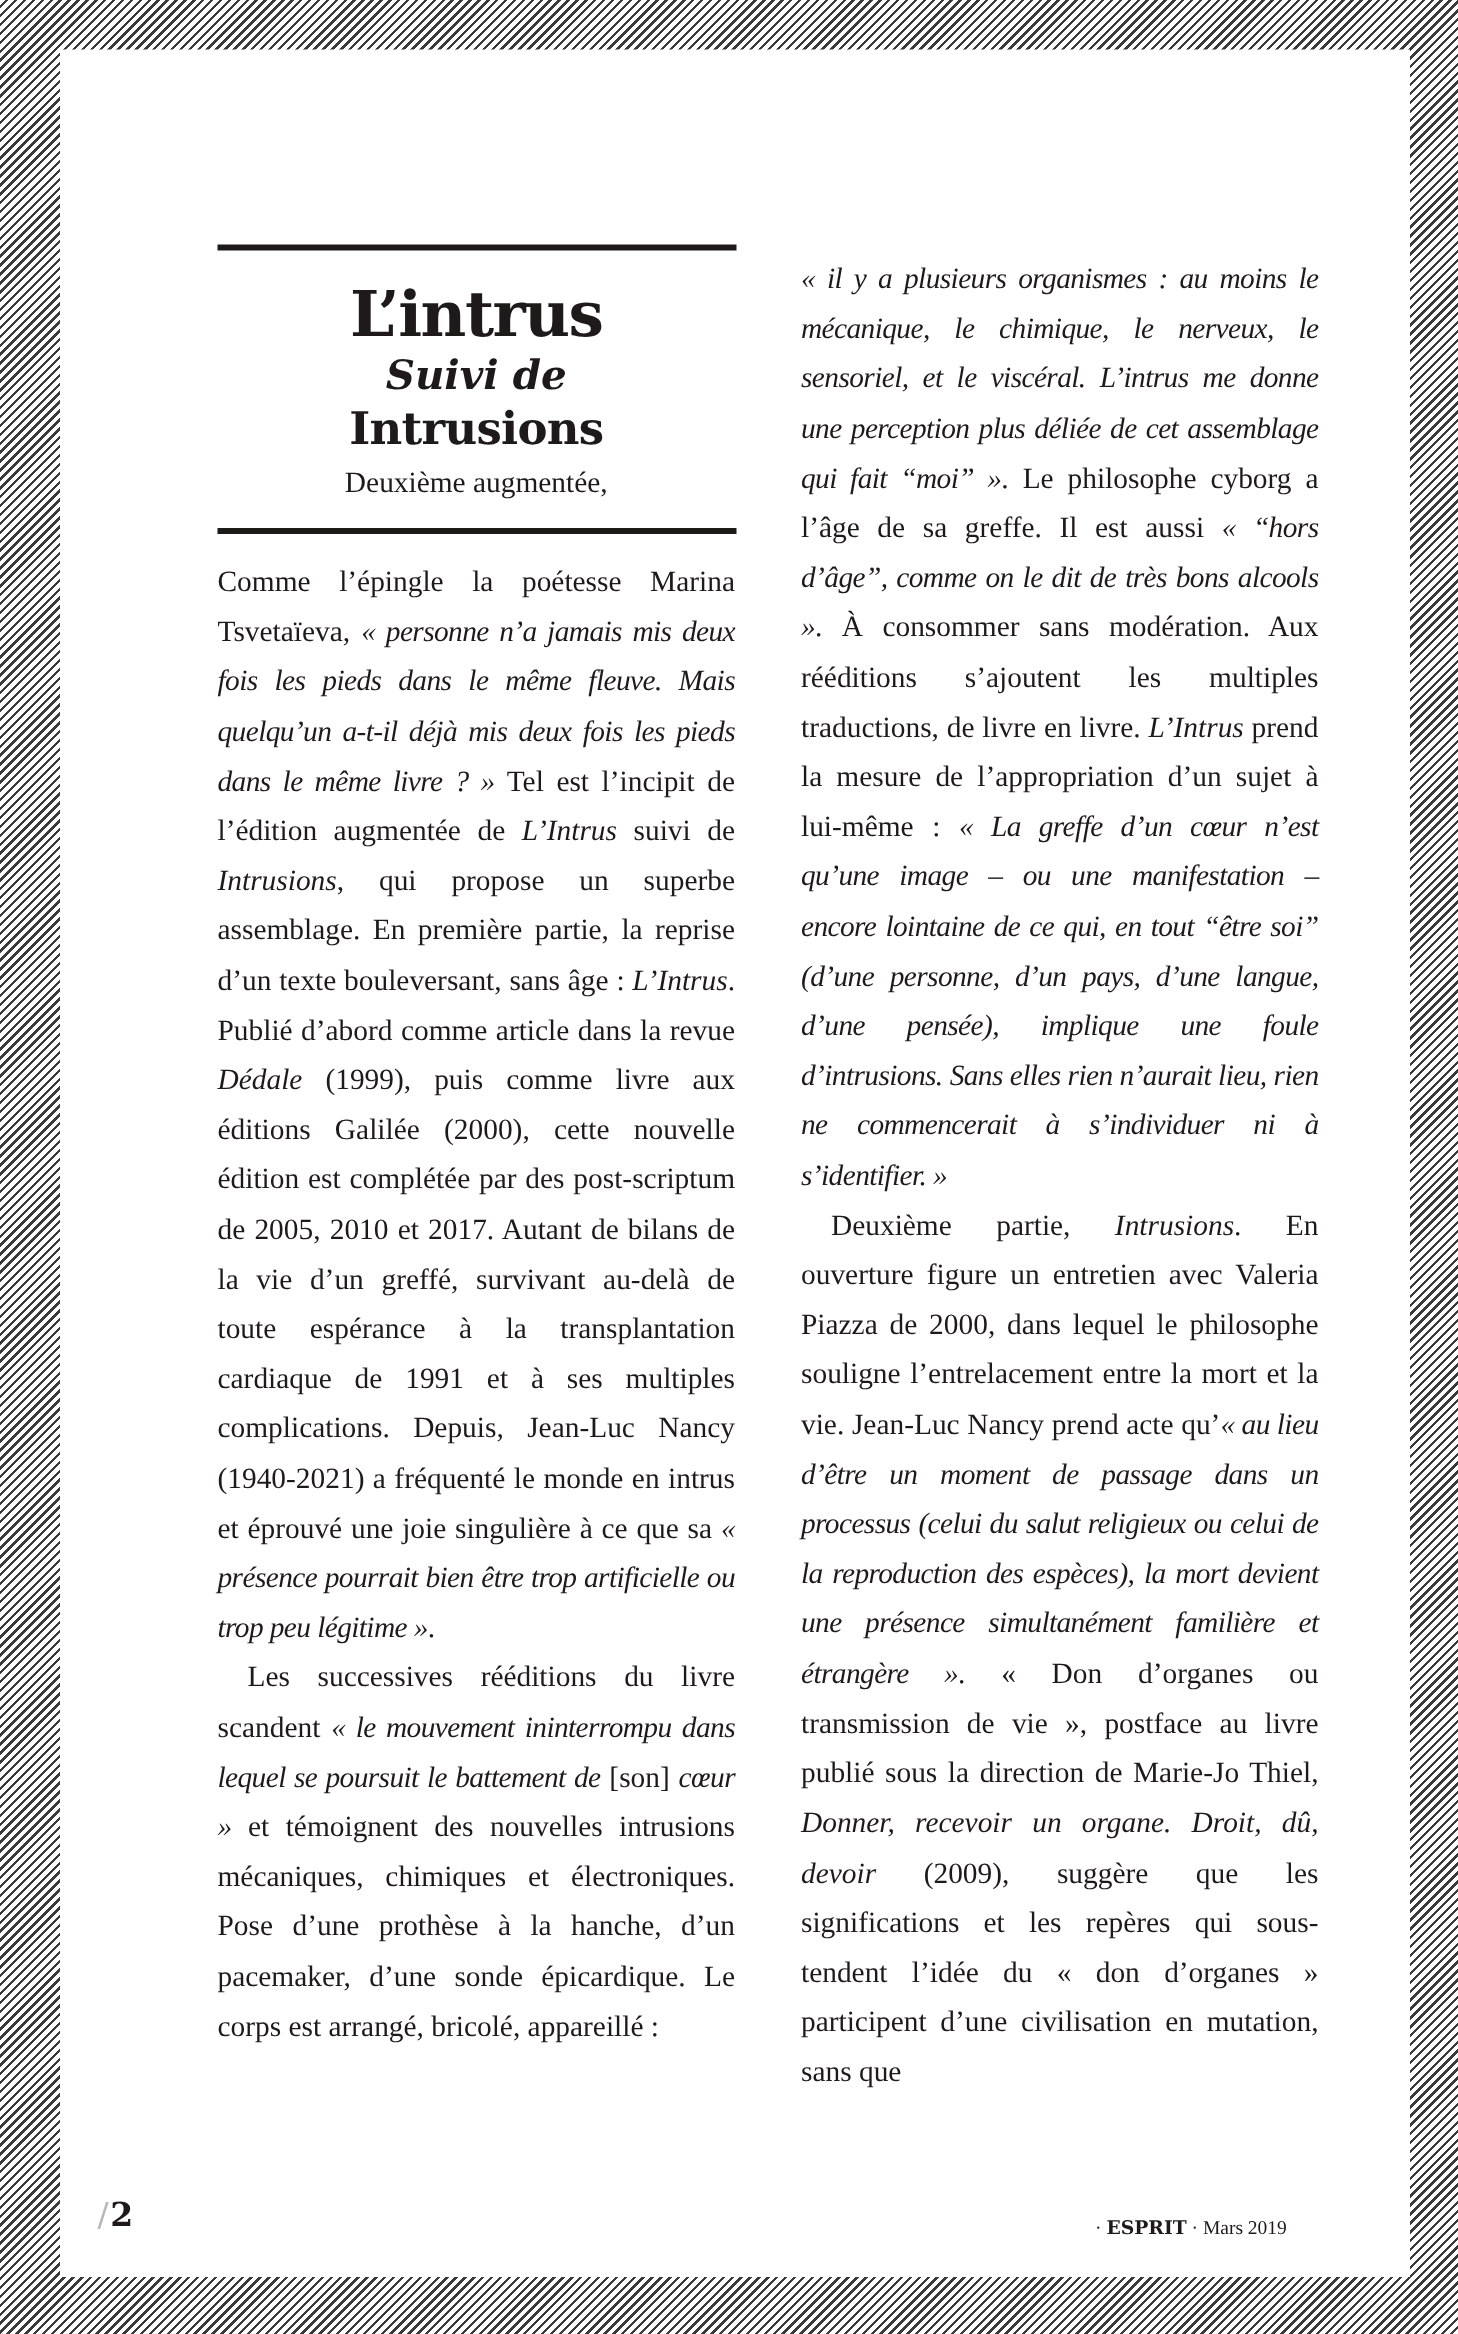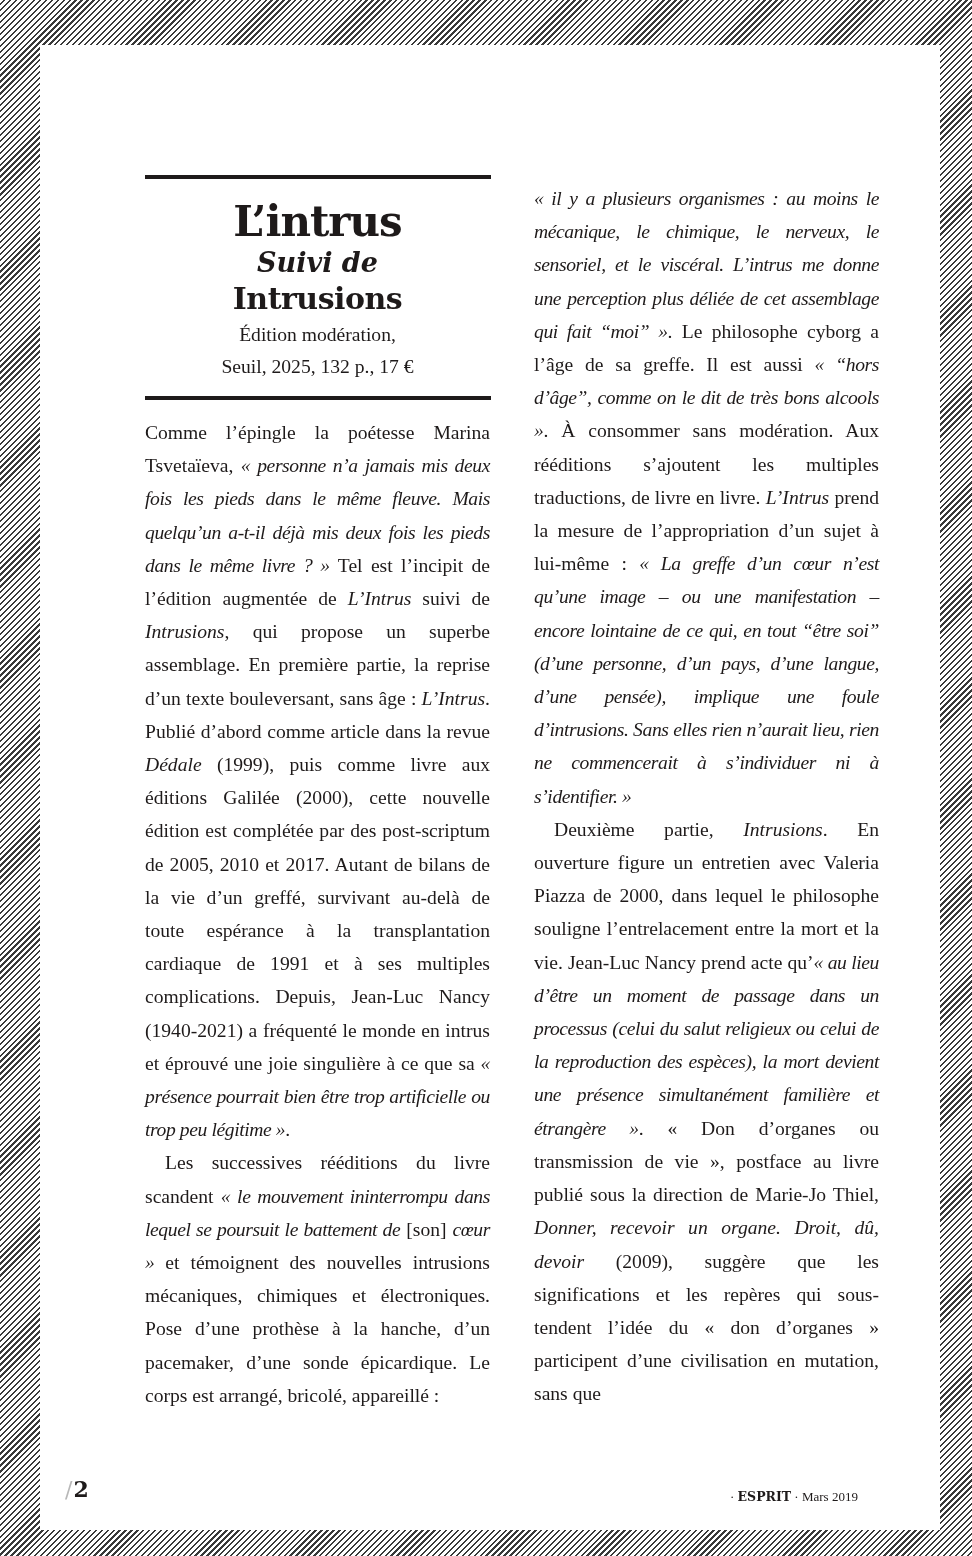--- a/index.html
+++ b/index.html
@@ -4,21 +4,21 @@
 <style>
   html, body { margin: 0; padding: 0; }
   body {
     width: 972px; height: 1556px; position: relative; overflow: hidden;
     background-color: #ffffff;
     background-image: repeating-linear-gradient(135deg, #ffffff 0px, #ffffff 2.6px, #3a3a3a 2.6px, #3a3a3a 4.2px);
     font-family: "Liberation Serif", "DejaVu Serif", serif;
     color: #1e1a1a;
   }
   .page {
-    position: absolute; left: 40px; top: 45px; width: 900px; height: 1485px;
+    position: absolute; left: 40px; top: 33px; width: 900px; height: 1485px;
     background: #ffffff;
   }
   .col {
     position: absolute; width: 345px; font-size: 19.6px; line-height: 33.2px;
     text-align: justify; hyphens: manual;
   }
   .col-left { left: 105px; top: 130px; }
   .col-right { left: 475px; top: 137px; margin-left: 19px; }
   .rule { height: 4px; background: #1e1a1a; width: 346px; }
   .header-block { text-align: center; padding: 14px 0 0; }
@@ -58,22 +58,21 @@
 <body>
 
 <div class="page">
 
   <div class="col col-left">
     <div class="rule"></div>
     <div class="header-block">
       <div class="title">L’intrus</div>
       <div class="subtitle">Suivi de</div>
       <div class="subtitle2">Intrusions</div>
-      <div class="meta">Édition modération,</div>
-      <div class="meta">Seuil, 2025, 132 p., 17 €</div>
+      <div class="meta">Deuxième augmentée,</div>
     </div>
     <div class="rule rule-bottom"></div>
 
     <p><span>Comme l’épingle la poétesse Marina Tsvetaïeva, </span><span class="q">« personne n’a jamais mis deux fois les pieds dans le même fleuve. Mais quelqu’un a-t-il déjà mis deux fois les pieds dans le même livre ? »</span><span> Tel est l’incipit de l’édition augmentée de </span><span class="t">L’Intrus</span><span> suivi de </span><span class="t">Intrusions</span><span>, qui propose un superbe assemblage. En première partie, la reprise d’un texte bouleversant, sans âge : </span><span class="t">L’Intrus</span><span>. Publié d’abord comme article dans la revue </span><span class="t">Dédale</span><span> (1999), puis comme livre aux éditions Galilée (2000), cette nouvelle édition est complétée par des post-scriptum de 2005, 2010 et 2017. Autant de bilans de la vie d’un greffé, survivant au-delà de toute espérance à la transplantation cardiaque de 1991 et à ses multiples complications. Depuis, Jean-Luc Nancy (1940-2021) a fréquenté le monde en intrus et éprouvé une joie singulière à ce que sa </span><span class="q">« présence pourrait bien être trop artificielle ou trop peu légitime »</span><span>.</span></p>
 
     <p class="indent"><span>Les successives rééditions du livre scandent </span><span class="q">« le mouvement ininterrompu dans lequel se poursuit le battement de</span><span> [son] </span><span class="q">cœur »</span><span> et témoignent des nouvelles intrusions mécaniques, chimiques et électroniques. Pose d’une prothèse à la hanche, d’un pacemaker, d’une sonde épicardique. Le corps est arrangé, bricolé, appareillé : </span></p>
   </div>
 
   <div class="col col-right">
     <p><span class="q">« il y a plusieurs organismes : au moins le mécanique, le chimique, le nerveux, le sensoriel, et le viscéral. L’intrus me donne une perception plus déliée de cet assemblage qui fait “moi” »</span><span>. Le philosophe cyborg a l’âge de sa greffe. Il est aussi </span><span class="q">« “hors d’âge”, comme on le dit de très bons alcools »</span><span>. À consommer sans modération. Aux rééditions s’ajoutent les multiples traductions, de livre en livre. </span><span class="t">L’Intrus</span><span> prend la mesure de l’appropriation d’un sujet à lui-même : </span><span class="q">« La greffe d’un cœur n’est qu’une image – ou une manifestation – encore lointaine de ce qui, en tout “être soi” (d’une personne, d’un pays, d’une langue, d’une pensée), implique une foule d’intrusions. Sans elles rien n’aurait lieu, rien ne commencerait à s’individuer ni à s’identifier. »</span></p>

